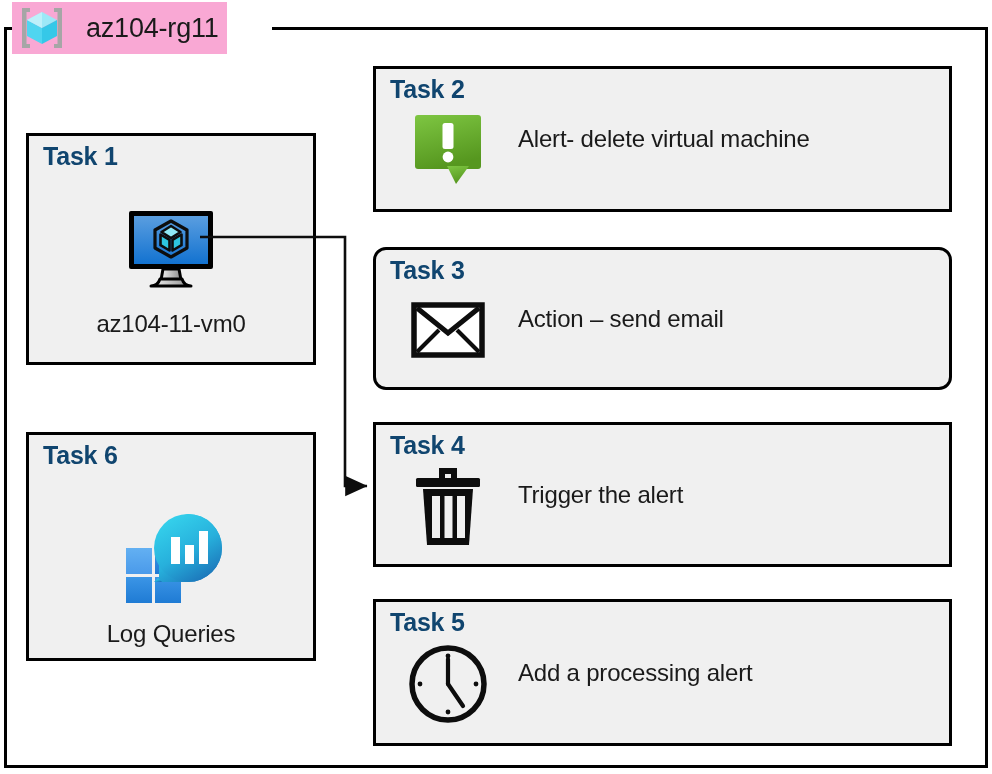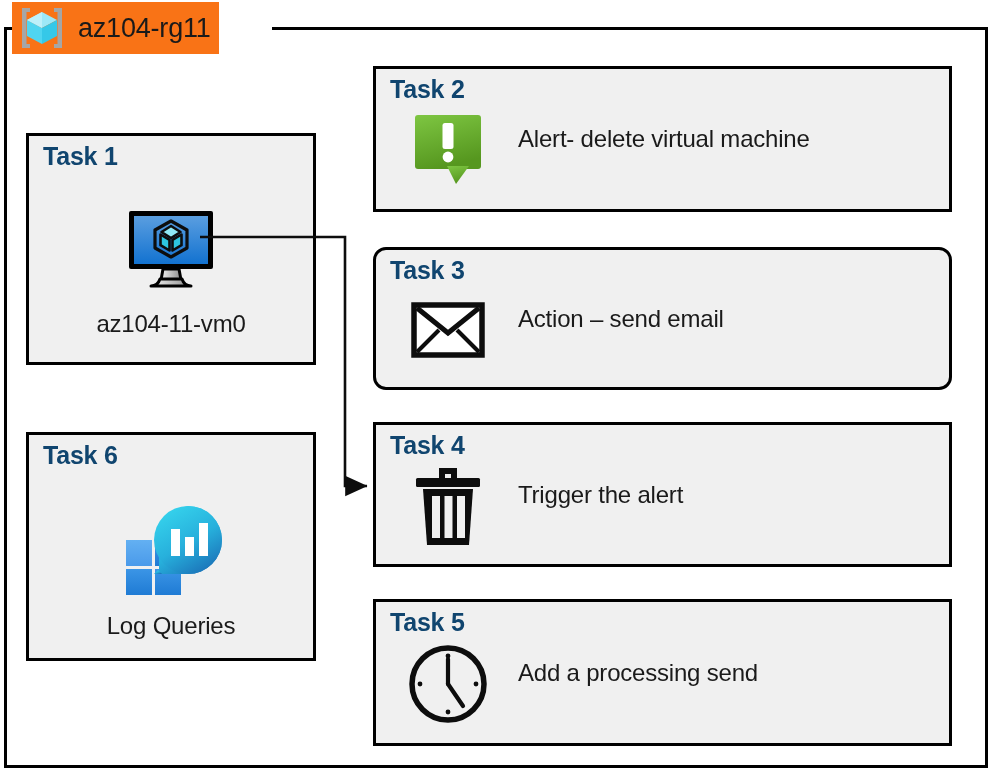--- a/index.html
+++ b/index.html
@@ -49,23 +49,23 @@
     background: #000000;
   }
 
   
   .rg-label {
     position: absolute;
     left: 12px;
     top: 2px;
     display: flex;
     align-items: center;
-    gap: 10px;
+    gap: 18px;
     height: 52px;
-    background: #f97316;
+    background: #f9a8d4;
     padding: 0 8px 0 4px;
   }
   .rg-label-text {
     font-size: 27px;
     color: #1a1a1a;
     letter-spacing: -0.2px;
     white-space: nowrap;
   }
   .rg-icon {
     width: 52px;
@@ -130,21 +130,21 @@
     align-items: center;
     justify-content: center;
     margin-left: 24px;
   }
   .card-right .card-caption {
     margin-left: 22px;
   }
 
   
   #card-task1 { left: 26px;  top: 133px; height: 232px; padding-bottom: 24px; }
-  #card-task6 { left: 26px;  top: 432px; height: 229px; padding-bottom: 18px; }
+  #card-task6 { left: 26px;  top: 432px; height: 229px; padding-bottom: 10px; }
   #card-task2 { top: 56px;  height: 146px; }
   #card-task3 { top: 237px; height: 143px; border-radius: 13px; }
   #card-task4 { top: 412px; height: 145px; }
   #card-task5 { top: 589px; height: 147px; }
 
   #card-task1 .icon-wrap { margin-top: 46px; margin-bottom: 18px; }
   #card-task6 .icon-wrap { margin-top: 42px; margin-bottom: 14px; }
 
   
   .connector {
@@ -314,21 +314,21 @@
         <circle cx="41" cy="13" r="2.4" fill="#0d0d0d"></circle>
         <circle cx="69" cy="41" r="2.4" fill="#0d0d0d"></circle>
         <circle cx="41" cy="69" r="2.4" fill="#0d0d0d"></circle>
         <circle cx="13" cy="41" r="2.4" fill="#0d0d0d"></circle>
 
         <path d="M41 41 L41 16" fill="none" stroke="#0d0d0d" stroke-width="4.2" stroke-linecap="round"></path>
 
         <path d="M41 41 L56 63" fill="none" stroke="#0d0d0d" stroke-width="4.2" stroke-linecap="round"></path>
       </svg>
     </div>
-    <span class="card-caption">Add a processing send</span>
+    <span class="card-caption">Add a processing alert</span>
   </div>
 
   <svg class="connector">
     <defs>
       <marker id="arrowHead" markerWidth="9" markerHeight="9" refX="8.4" refY="4.5" orient="auto" markerUnits="strokeWidth">
         <polygon points="0,0.6 8.6,4.5 0,8.4" fill="#0d0d0d"></polygon>
       </marker>
     </defs>
     <path d="M200 237 L345 237 L345 486 L367 486" fill="none" stroke="#0d0d0d" stroke-width="2.6" marker-end="url(#arrowHead)"></path>
   </svg>

